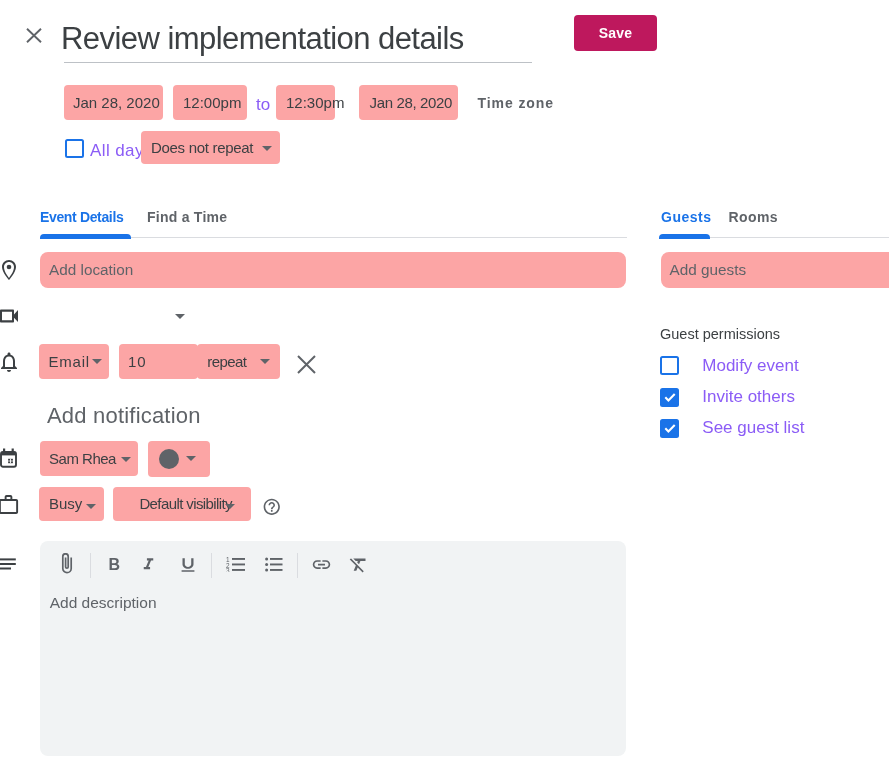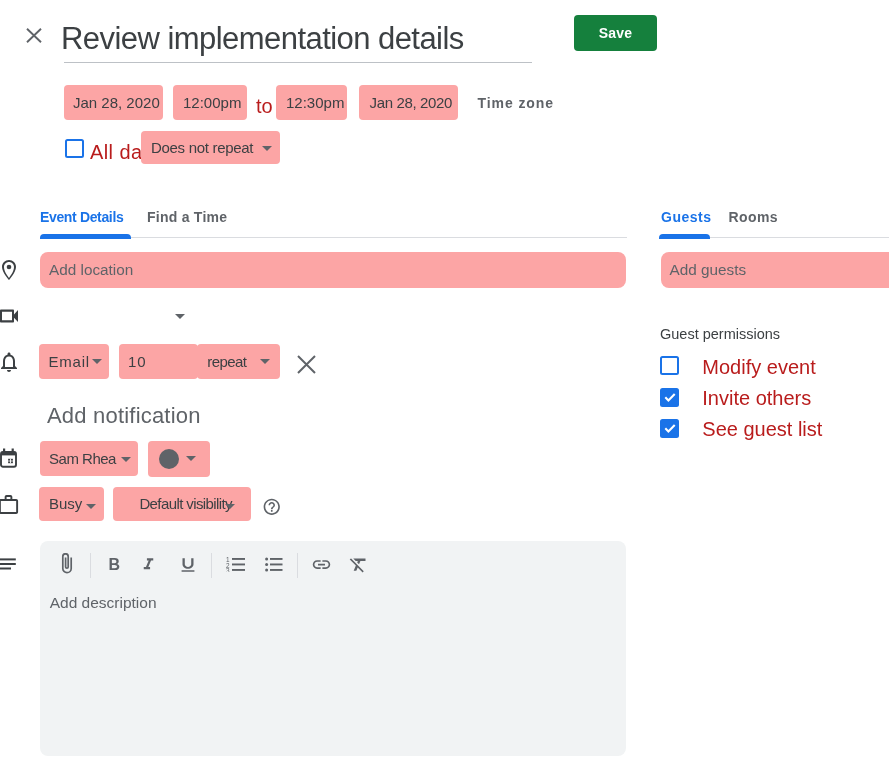--- a/index.html
+++ b/index.html
@@ -4,44 +4,44 @@
 <style>
   * { margin:0; padding:0; box-sizing:border-box; }
   html,body { width:889px; height:768px; background:#fff; overflow:hidden;
     font-family:"Liberation Sans", sans-serif; }
   .abs { position:absolute; }
   .chip { position:absolute; background:#fca5a5; border-radius:4px; height:35px;
     display:flex; align-items:center; white-space:nowrap;
     font-size:15px; color:#3c4043; }
   .arrow { position:absolute; width:0; height:0; border-left:5.5px solid transparent;
     border-right:5.5px solid transparent; border-top:5.5px solid #5f6368; }
-  .glabel { position:absolute; font-size:20px; color:#b91c1c; }
+  .glabel { position:absolute; font-size:17px; color:#8b5cf6; }
   .cb { position:absolute; width:19px; height:19px; border-radius:2.5px; }
   .cb-empty { border:2px solid #1a73e8; background:#fff; }
   .cb-filled { background:#1a73e8; }
   .tick { position:absolute; left:2.5px; top:2.5px; }
   svg { display:block; position:absolute; }
 </style>
 </head>
 <body>
 <div class="abs" style="left:0;top:0;width:889px;height:768px;">
 
   <svg style="left:26px;top:28px;" width="16" height="15" viewBox="0 0 16 15">
     <path d="M1 0.8 L15 14.2 M15 0.8 L1 14.2" stroke="#5f6368" stroke-width="1.9" fill="none"></path>
   </svg>
 
   <div class="abs" style="left:61px;top:21px;font-size:31px;letter-spacing:-0.55px;color:#3c4043;">Review implementation details</div>
   <div class="abs" style="left:64px;top:61.5px;width:468px;height:1.4px;background:#bdc1c6;"></div>
 
-  <div class="abs" style="left:574px;top:15px;width:83px;height:36px;background:#15803d;border-radius:4px;color:#fff;font-size:14px;font-weight:700;display:flex;align-items:center;justify-content:center;letter-spacing:.2px;">Save</div>
+  <div class="abs" style="left:574px;top:15px;width:83px;height:36px;background:#be185d;border-radius:4px;color:#fff;font-size:14px;font-weight:700;display:flex;align-items:center;justify-content:center;letter-spacing:.2px;">Save</div>
 
   <div class="chip" style="left:63.5px;top:85px;width:99.5px;padding-left:9.5px;">Jan 28, 2020</div>
   <div class="chip" style="left:173px;top:85px;width:73.5px;padding-left:10px;">12:00pm</div>
   <div class="glabel" style="left:256px;top:95px;">to</div>
-  <div class="chip" style="left:276px;top:85px;width:71px;padding-left:10px;">12:30pm</div>
+  <div class="chip" style="left:276px;top:85px;width:59px;padding-left:10px;">12:30pm</div>
   <div class="chip" style="left:359px;top:85px;width:98.5px;padding-left:10.5px;letter-spacing:-.35px;">Jan 28, 2020</div>
   <div class="glabel" style="left:477.6px;top:95px;font-weight:700;color:#5f6368;letter-spacing:.9px;font-size:14px;">Time zone</div>
 
   <div class="cb cb-empty" style="left:64.5px;top:139px;"></div>
   <div class="glabel" style="left:90px;top:141px;letter-spacing:.4px;">All day</div>
   <div class="chip" style="left:141px;top:130.5px;width:139px;height:33.5px;padding-left:10px;letter-spacing:-.3px;">Does not repeat</div>
   <span class="arrow" style="left:262px;top:145.5px;"></span>
 
   <div class="abs" style="left:40px;top:209px;font-size:14px;font-weight:700;color:#1a73e8;letter-spacing:-0.35px;">Event Details</div>
   <div class="abs" style="left:147px;top:209px;font-size:14px;font-weight:700;color:#5f6368;letter-spacing:.25px;">Find a Time</div>

